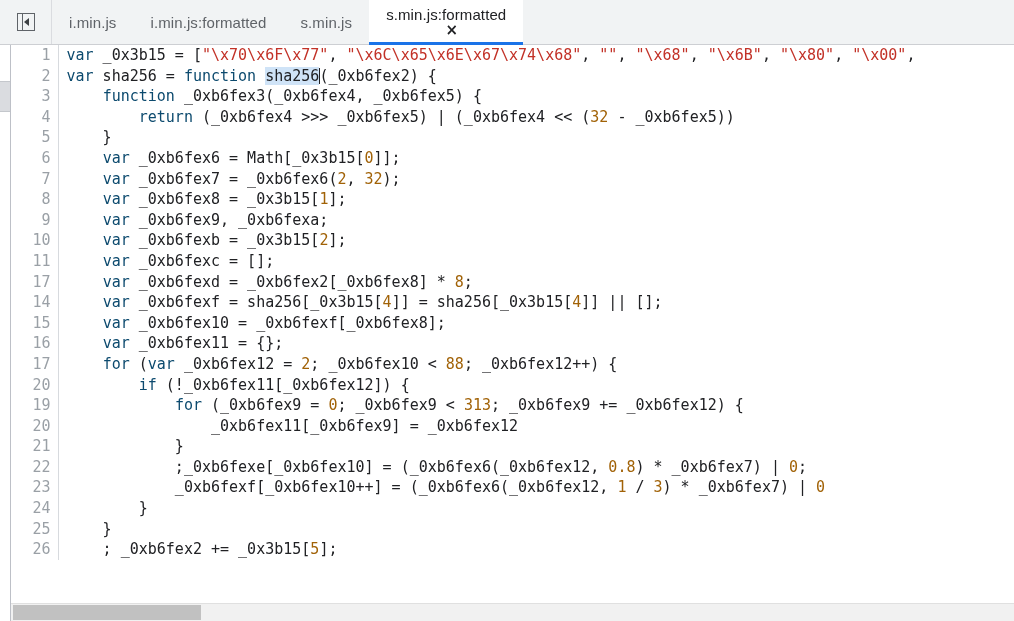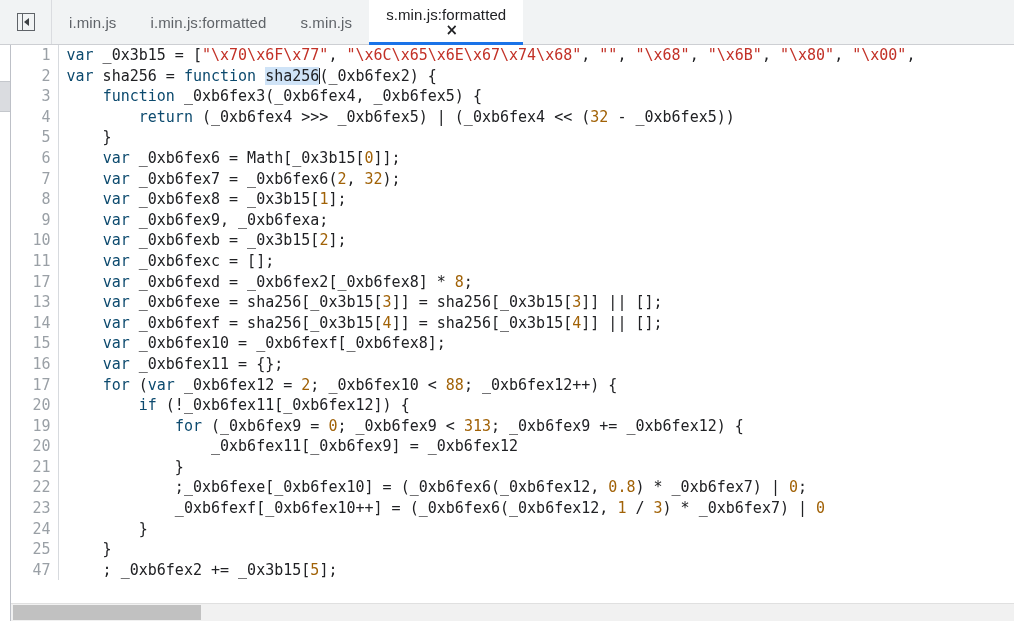--- a/index.html
+++ b/index.html
@@ -319,24 +319,20 @@
           </tr>
           <tr>
             <td class="gutter">11</td>
             <td class="codecell"><span class="pln">    </span><span class="kw">var</span><span class="pln"> _0xb6fexc = [];</span></td>
           </tr>
           <tr>
             <td class="gutter">17</td>
             <td class="codecell"><span class="pln">    </span><span class="kw">var</span><span class="pln"> _0xb6fexd = _0xb6fex2[_0xb6fex8] * </span><span class="num">8</span><span class="pln">;</span></td>
           </tr>
           <tr>
-            <td class="gutter">13</td>
-            <td class="codecell"><span class="pln">    </span><span class="kw">var</span><span class="pln"> _0xb6fexe = sha256[_0x3b15[</span><span class="num">3</span><span class="pln">]] = sha256[_0x3b15[</span><span class="num">3</span><span class="pln">]] || [];</span></td>
-          </tr>
-          <tr>
             <td class="gutter">14</td>
             <td class="codecell"><span class="pln">    </span><span class="kw">var</span><span class="pln"> _0xb6fexf = sha256[_0x3b15[</span><span class="num">4</span><span class="pln">]] = sha256[_0x3b15[</span><span class="num">4</span><span class="pln">]] || [];</span></td>
           </tr>
           <tr>
             <td class="gutter">15</td>
             <td class="codecell"><span class="pln">    </span><span class="kw">var</span><span class="pln"> _0xb6fex10 = _0xb6fexf[_0xb6fex8];</span></td>
           </tr>
           <tr>
             <td class="gutter">16</td>
             <td class="codecell"><span class="pln">    </span><span class="kw">var</span><span class="pln"> _0xb6fex11 = {};</span></td>
@@ -371,21 +367,21 @@
           </tr>
           <tr>
             <td class="gutter">24</td>
             <td class="codecell"><span class="pln">        }</span></td>
           </tr>
           <tr>
             <td class="gutter">25</td>
             <td class="codecell"><span class="pln">    }</span></td>
           </tr>
           <tr>
-            <td class="gutter">47</td>
+            <td class="gutter">26</td>
             <td class="codecell"><span class="pln">    ; _0xb6fex2 += _0x3b15[</span><span class="num">5</span><span class="pln">];</span></td>
           </tr>
         </tbody>
     </table>
   </div>
 
   <div class="hscroll">
     <div class="hscroll-arrow">
         <i></i>
       </div>

